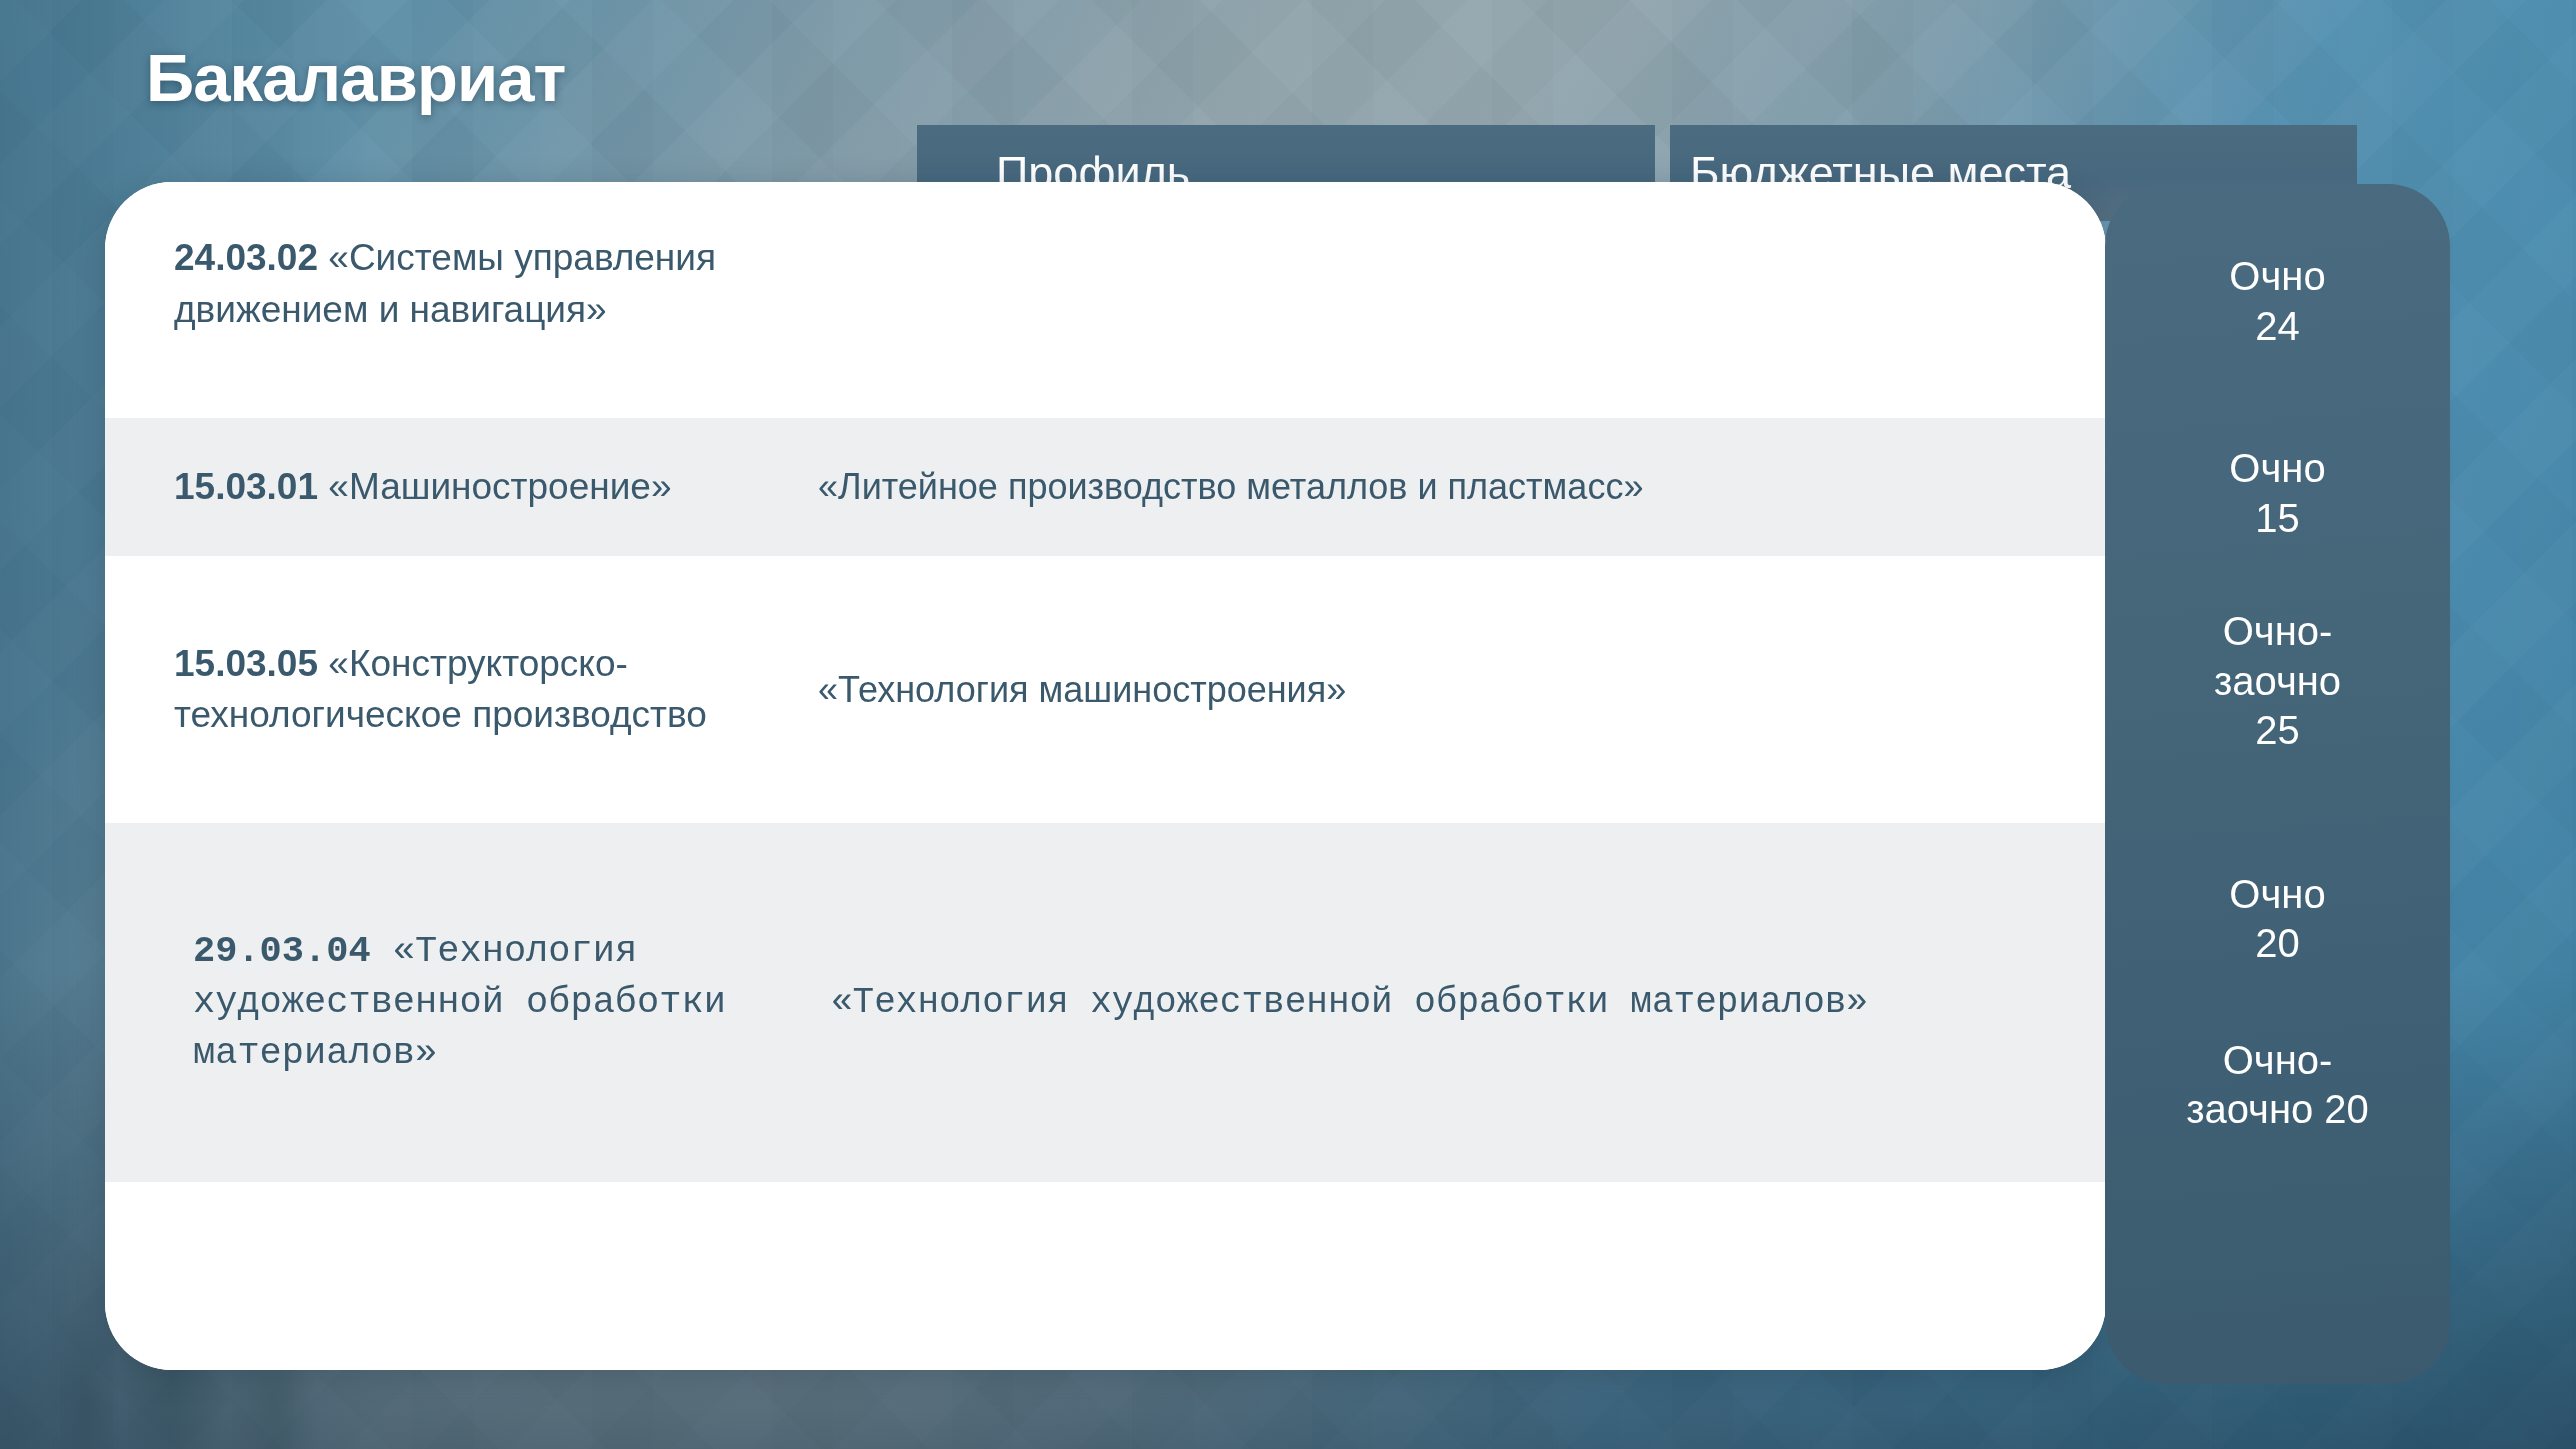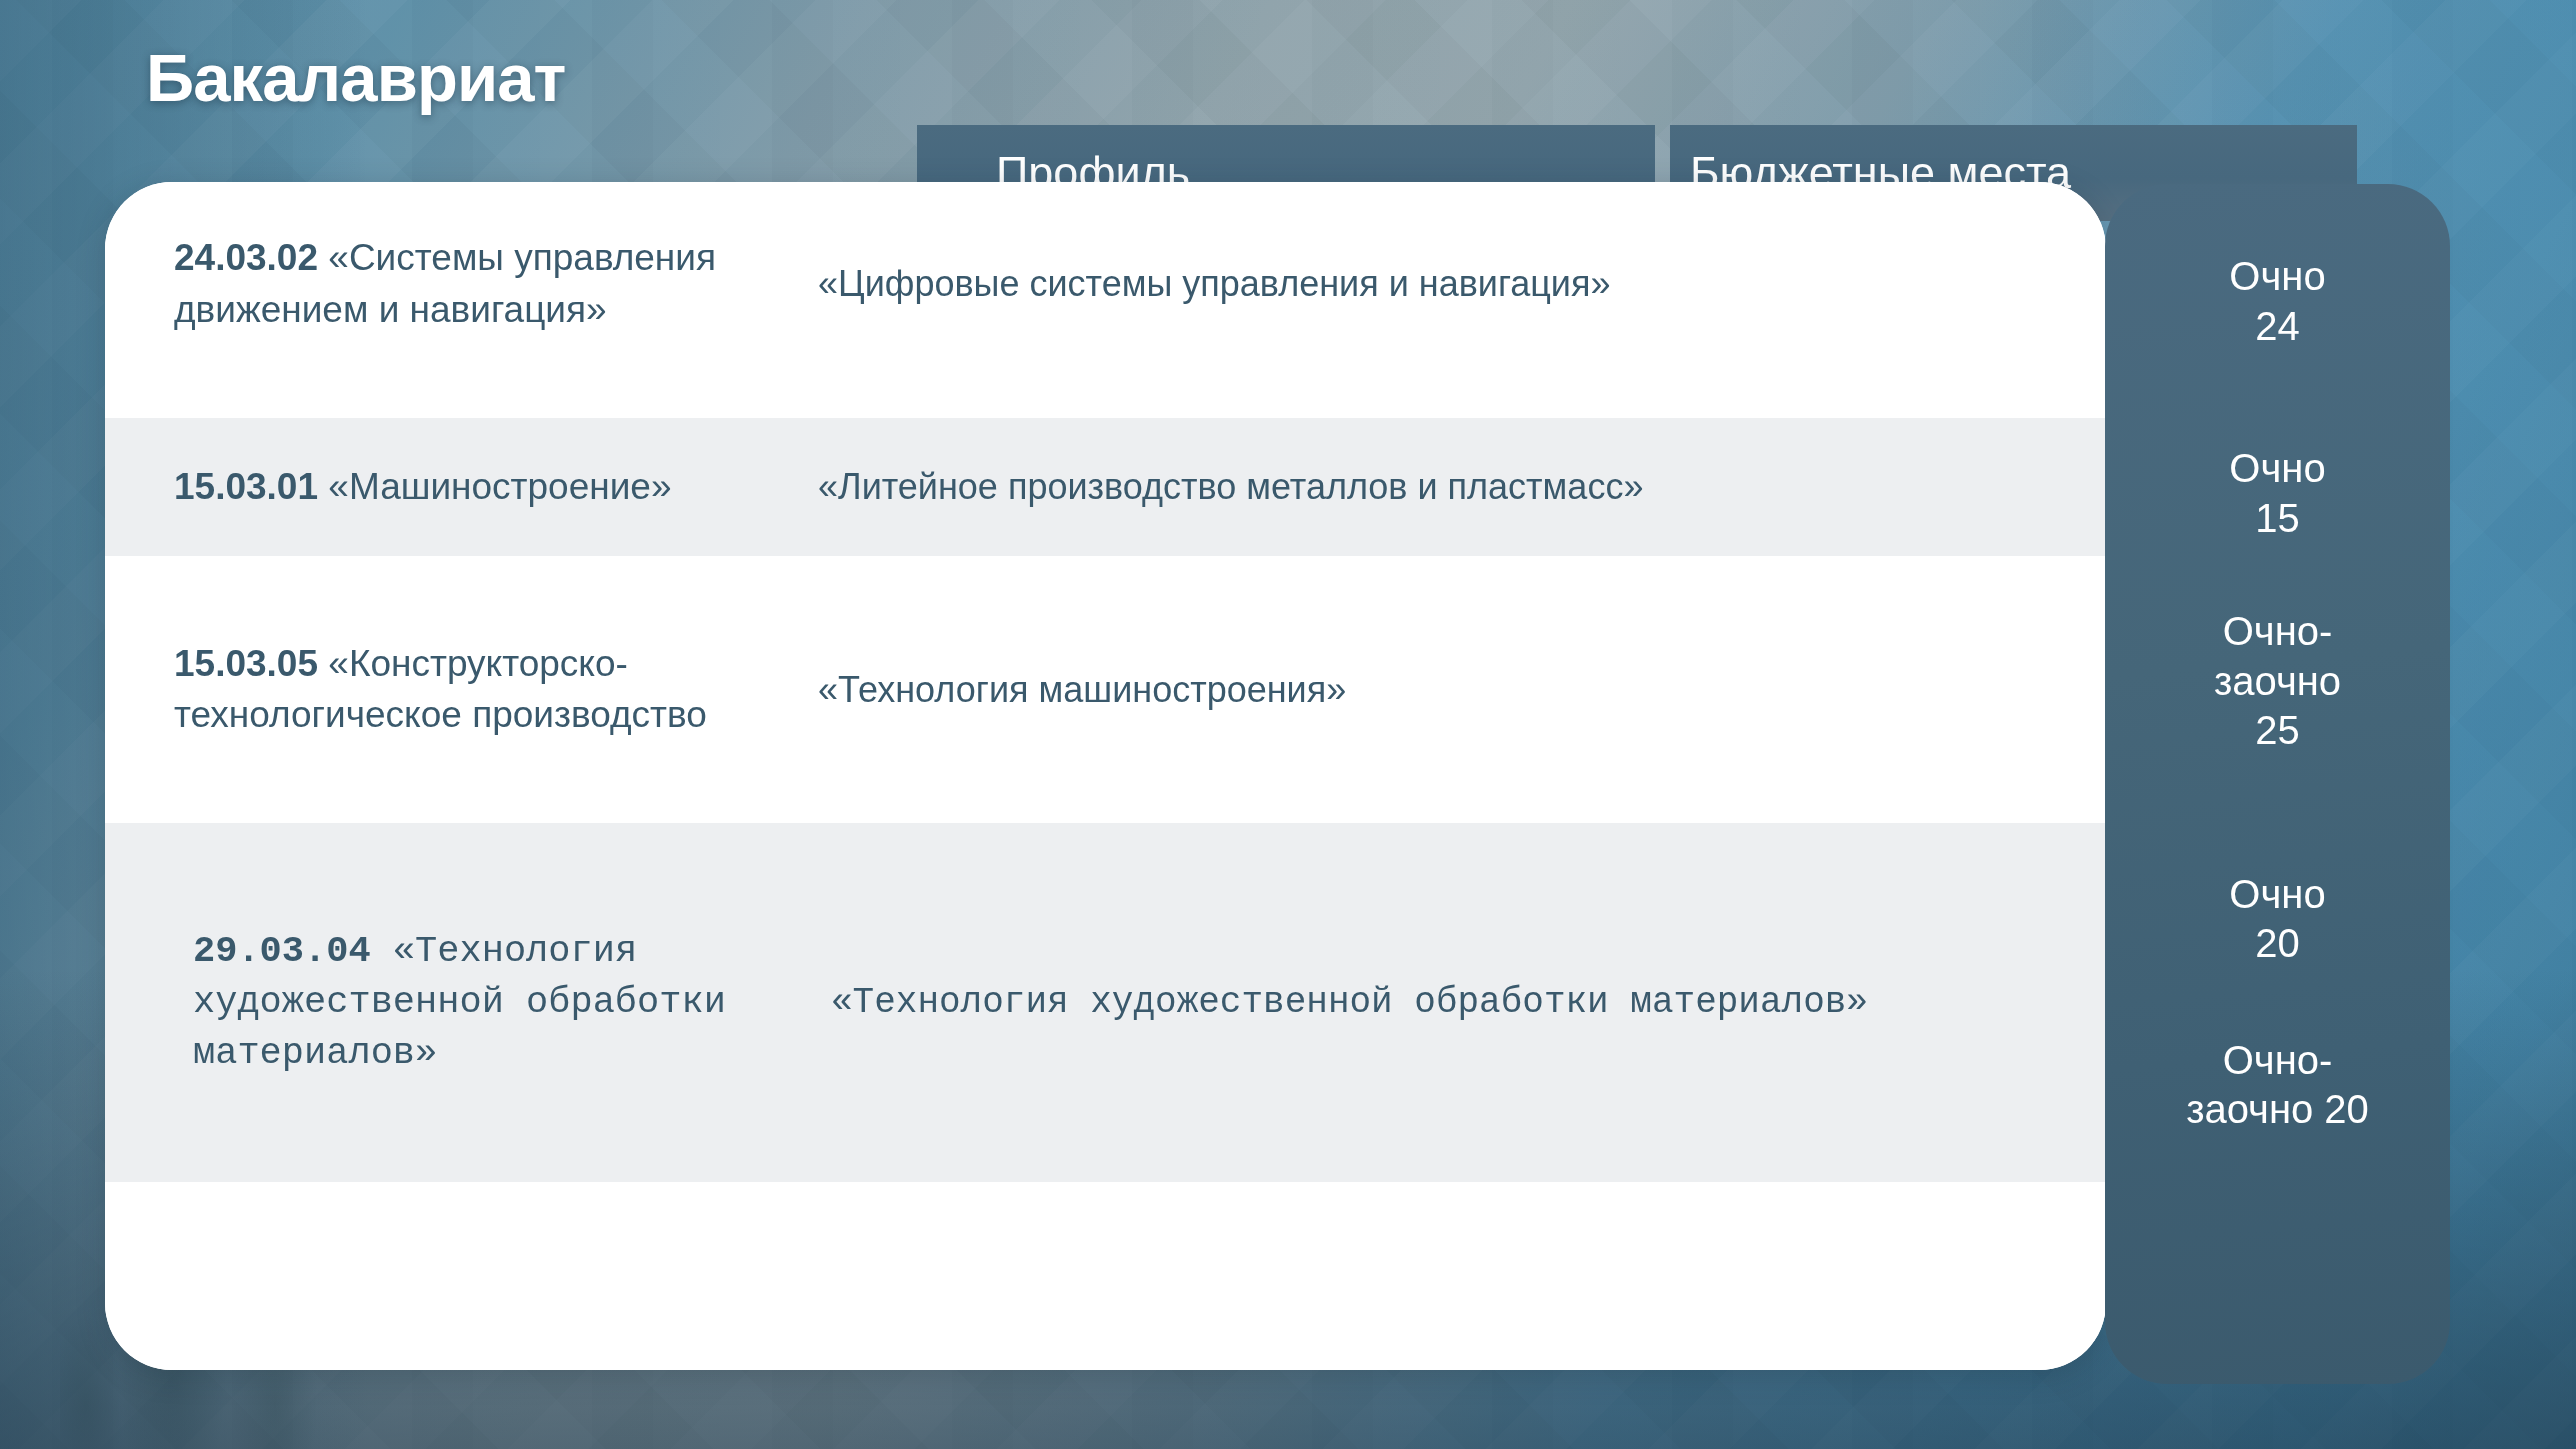--- a/index.html
+++ b/index.html
@@ -237,21 +237,20 @@
   </div>
 
   <div class="card">
     <div class="rows">
 
       <div class="row white r1">
         <div class="cell-code">
           <b>24.03.02</b>
           <span> «Системы управления движением и навигация»</span>
         </div>
-        <div class="cell-profile">«Цифровые системы управления и навигация»</div>
       </div>
 
       <div class="row gray r2">
         <div class="cell-code">
           <b>15.03.01</b>
           <span> «Машиностроение»</span>
         </div>
         <div class="cell-profile">«Литейное производство металлов и пластмасс»</div>
       </div>
 

